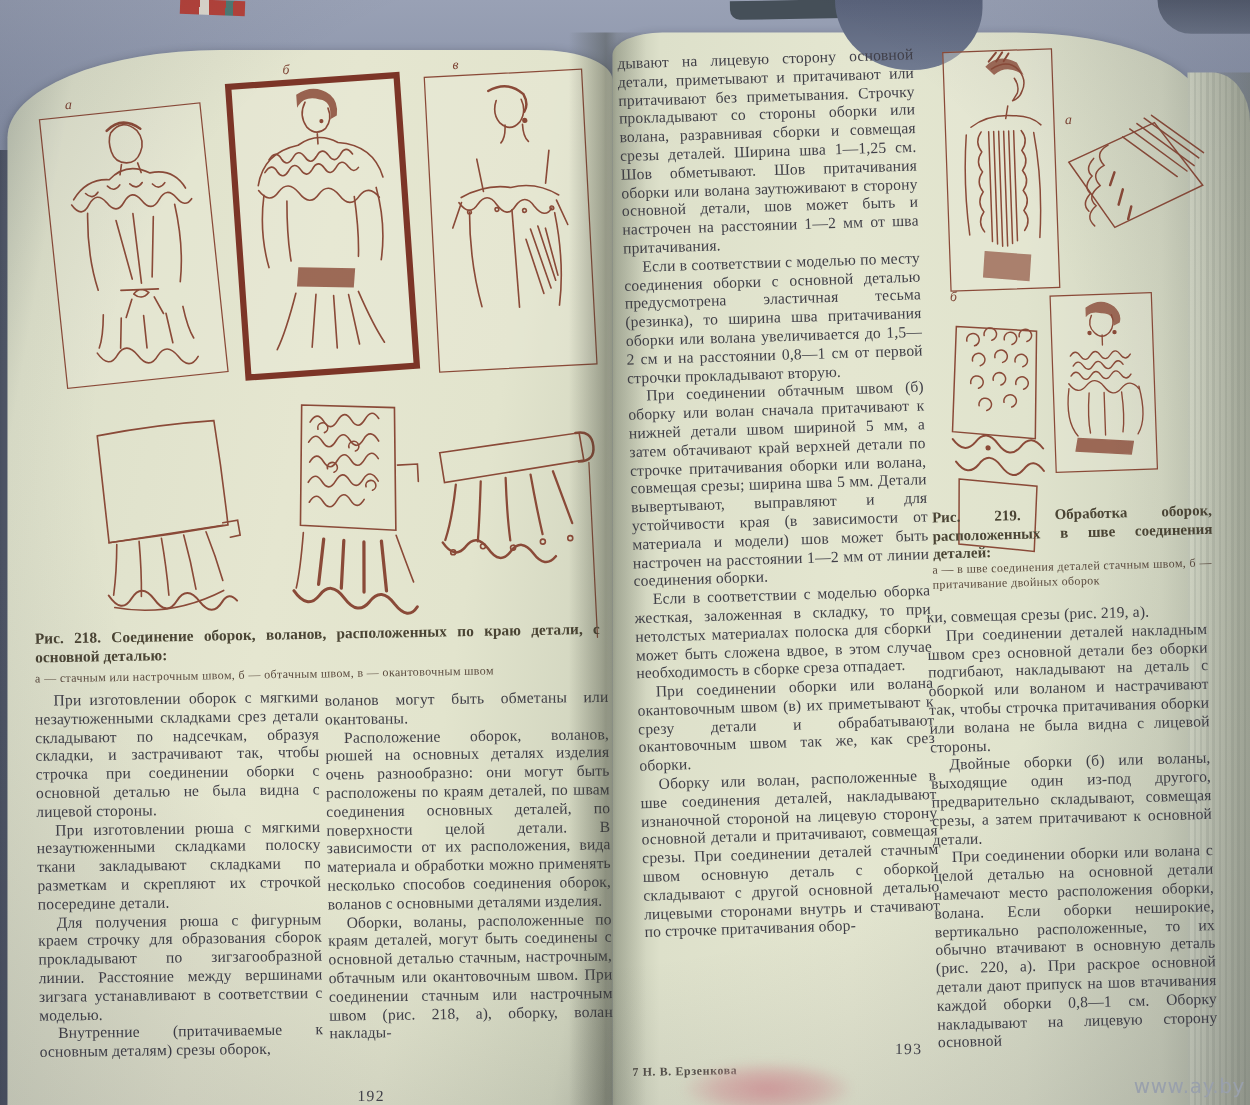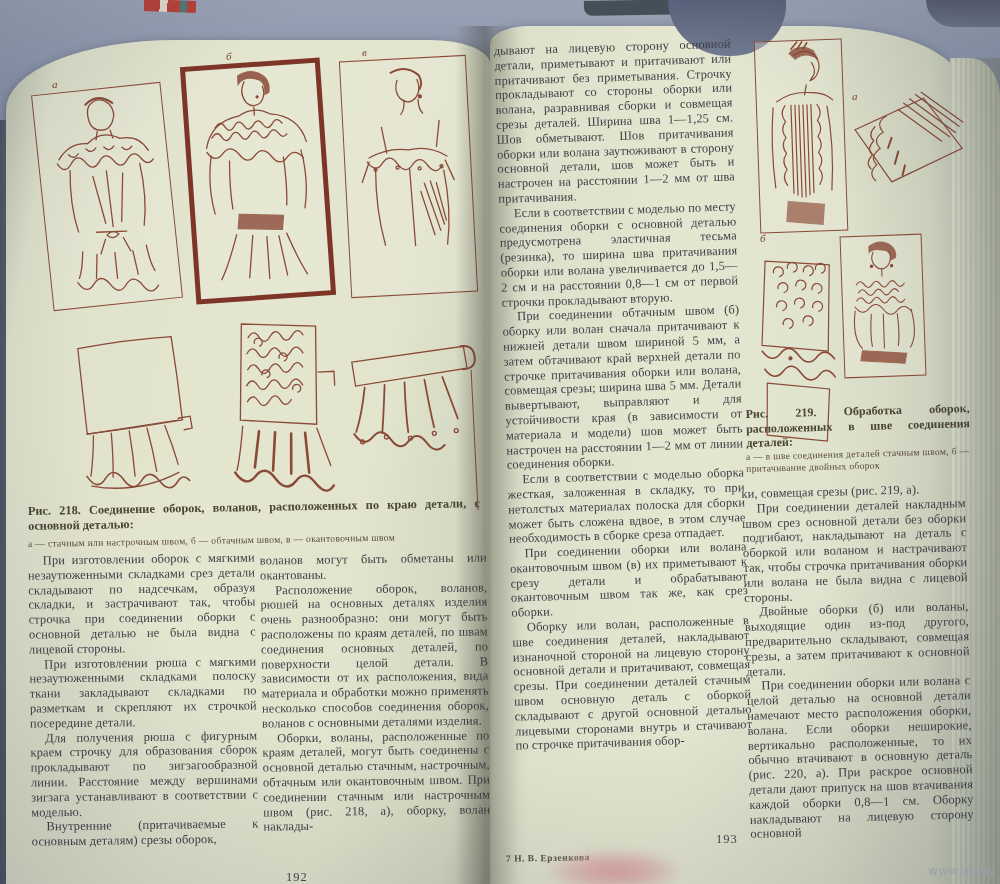--- a/index.html
+++ b/index.html
@@ -37,21 +37,21 @@
   
   .bodytext{font-size:12.5px;line-height:14.8px;color:#403f48;text-align:justify;overflow:hidden;position:absolute;letter-spacing:.1px;}
   .bodytext p{margin:0;text-indent:15px;}
   .continued p:first-child{text-indent:0;}
   .cap-title{position:absolute;font-size:12.3px;line-height:14.5px;font-weight:bold;color:#4a4434;text-align:justify;}
   .cap-legend{position:absolute;font-size:9.6px;line-height:11.5px;color:#5a4a3e;letter-spacing:.3px;}
   .fig-label{position:absolute;font-style:italic;font-size:11px;color:#7d4434;}
   .pagenum{position:absolute;font-size:12.5px;color:#45444c;letter-spacing:1px;}
   .signature{position:absolute;font-size:9.5px;color:#55504a;letter-spacing:.5px;font-weight:bold;}
   .watermark{position:absolute;right:4px;bottom:6px;font-family:"DejaVu Sans",sans-serif;
-    font-size:12px;color:#99a0ac;letter-spacing:.5px;}
+    font-size:16px;color:#99a0ac;letter-spacing:.5px;}
   .frame{position:absolute;border:1.5px solid #8a4a38;background:rgba(235,236,218,.35);}
   .frame-thick{border:5px solid #7c3527;}
   .sketch{position:absolute;}
   svg{display:block;}
   .blob{position:absolute;left:548px;top:850px;width:132px;height:42px;filter:blur(4px);
     background:radial-gradient(ellipse at center,#d9a0a0 0%,rgba(217,160,160,.55) 45%,rgba(217,160,160,0) 75%);}
 </style>
 </head>
 <body>
 

